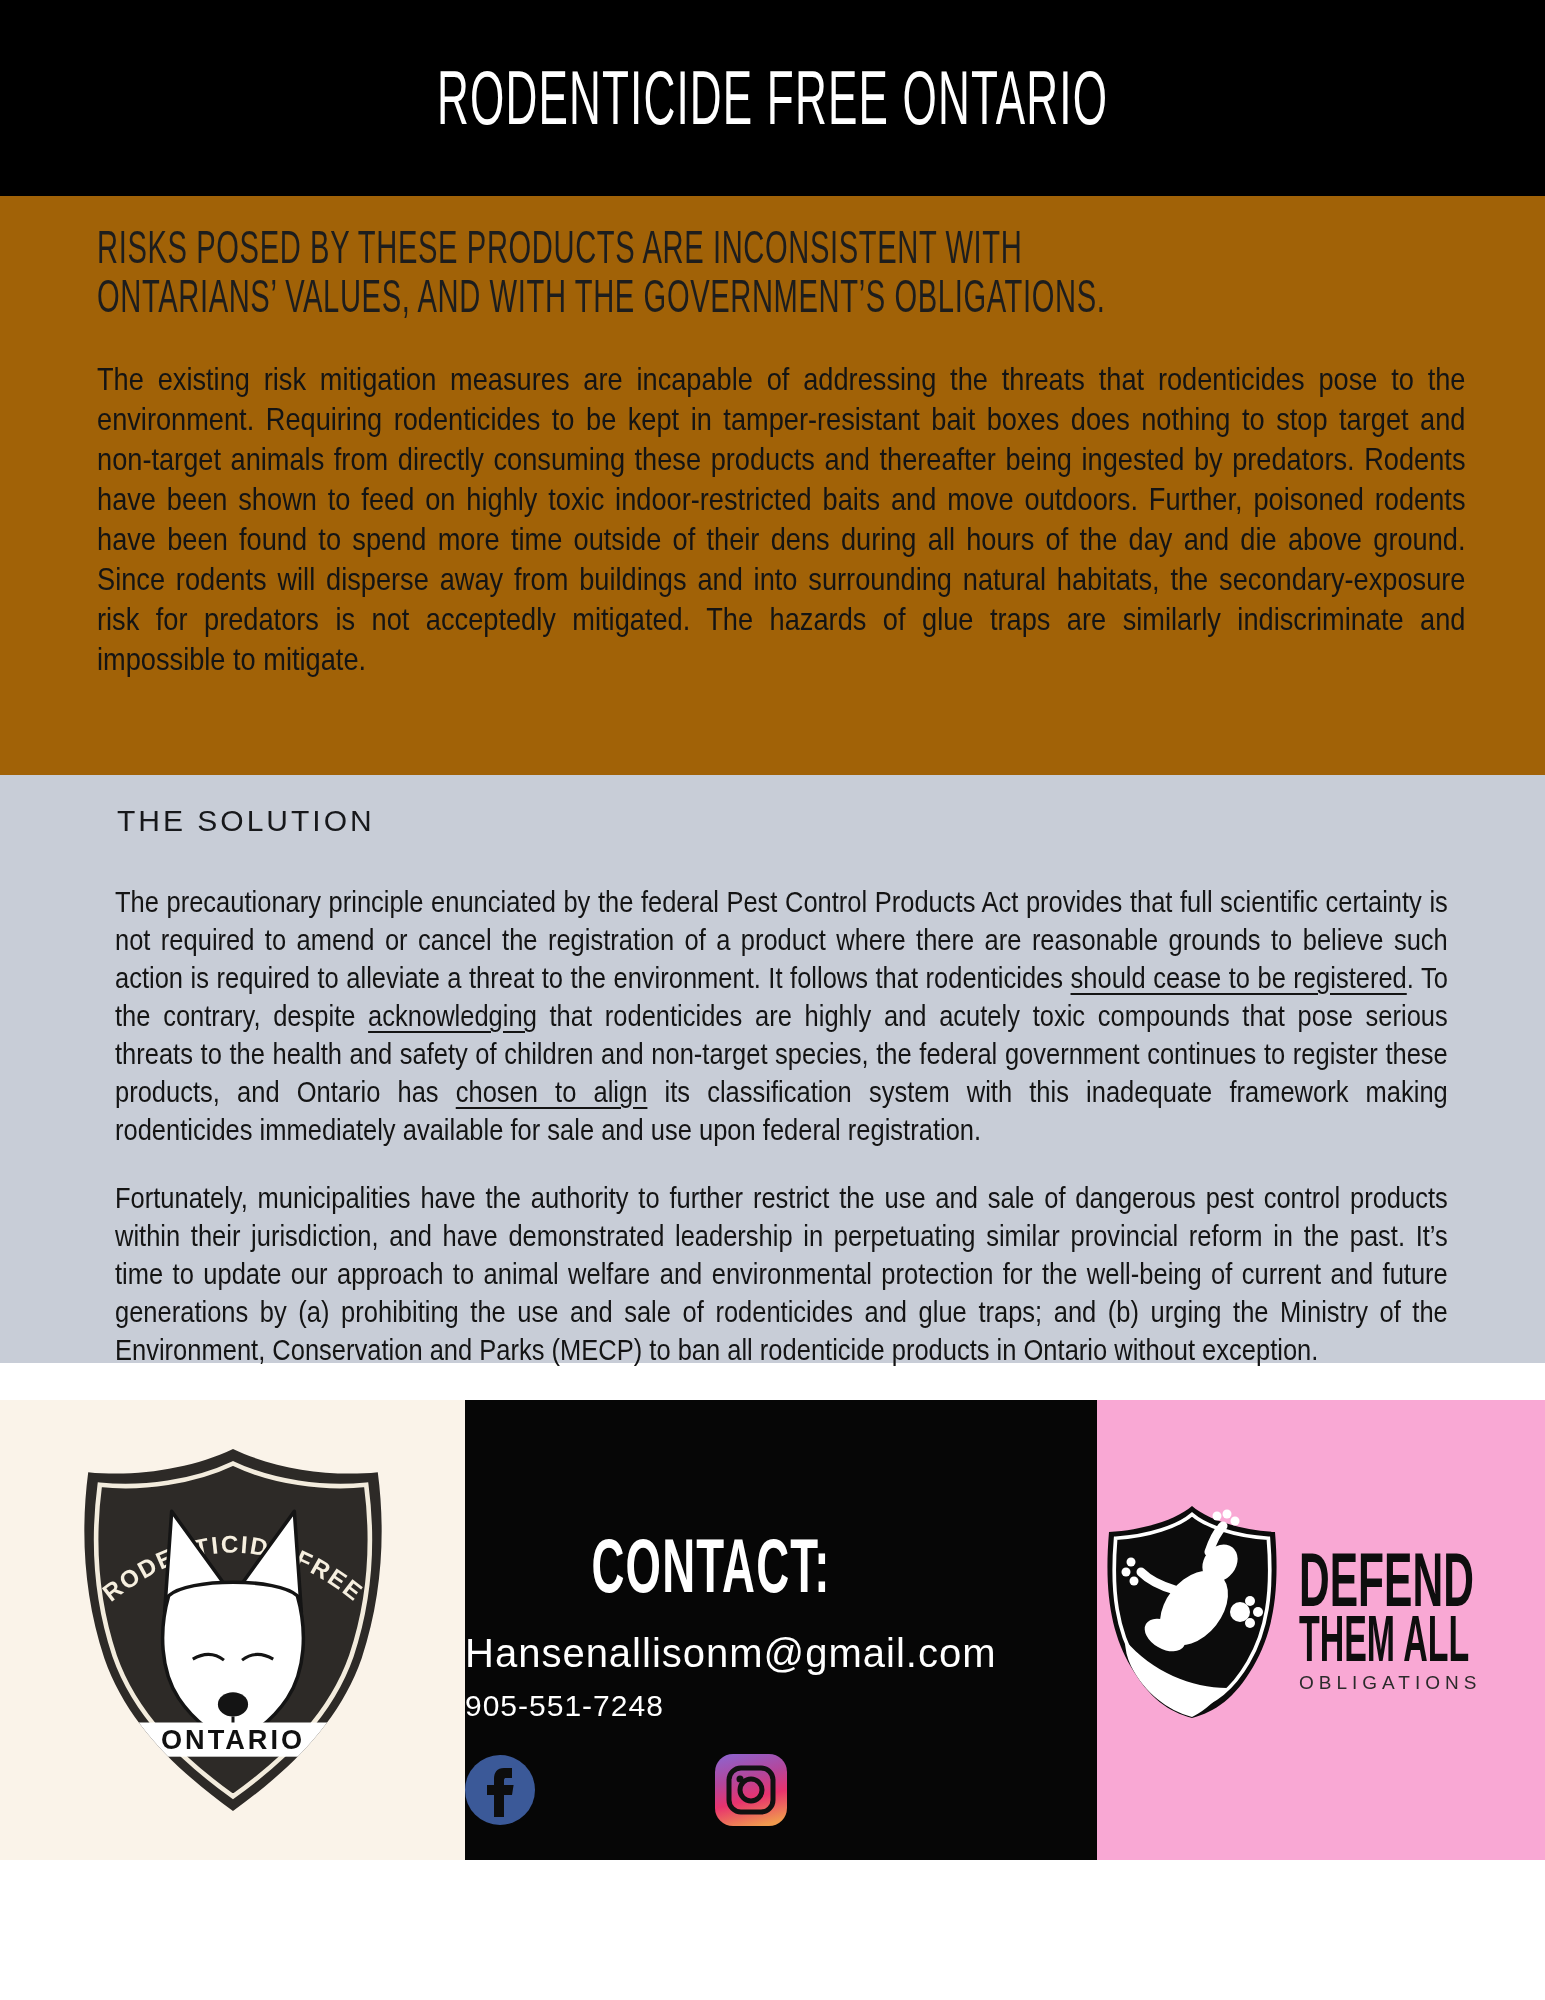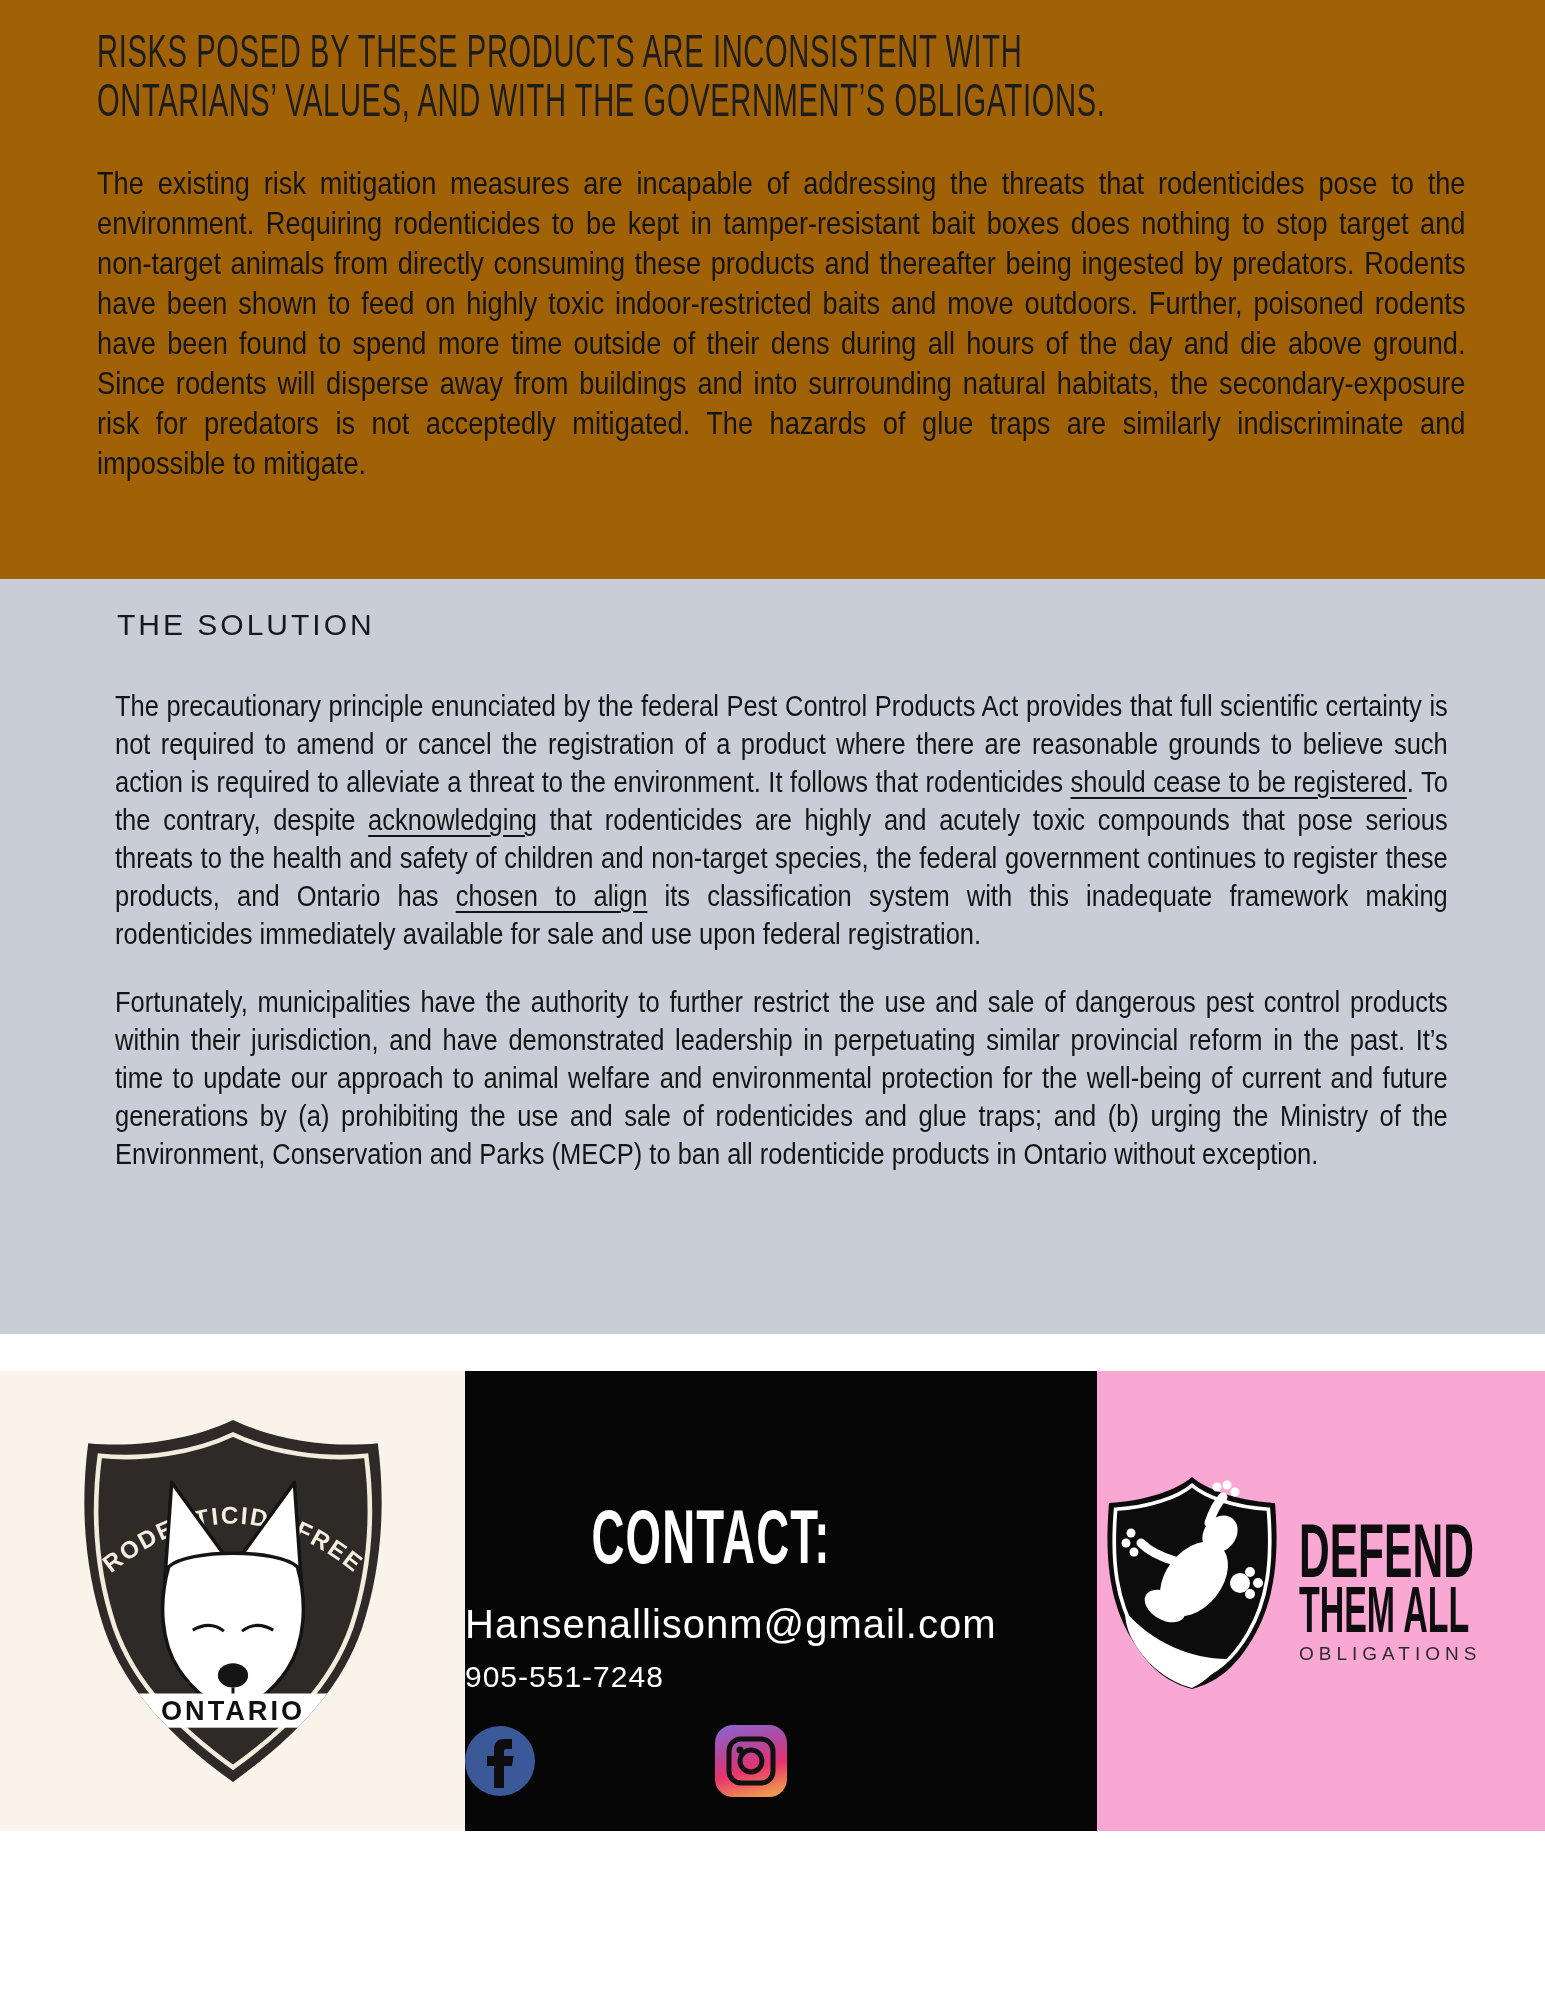--- a/index.html
+++ b/index.html
@@ -13,21 +13,21 @@
 
   
   .intro{height:579px;box-sizing:border-box;padding:26px 0 0 97px;background:#a16207;}
   .risks-heading{margin:0;font-weight:400;color:#1d1d1d;}
   .rh-line{display:block;font-size:47px;line-height:49px;letter-spacing:1px;
            transform:scaleX(0.62);transform-origin:0 0;white-space:nowrap;}
   .body-para{color:#141414;text-align:justify;transform:scaleX(0.85);transform-origin:0 0;}
   .intro-para{width:1610px;margin:39px 0 0 0;font-size:32px;line-height:40px;}
 
   
-  .solution{height:755px;box-sizing:border-box;background:#c8cdd7;padding:14px 0 6px 115px;}
+  .solution{height:588px;box-sizing:border-box;background:#c8cdd7;padding:14px 0 6px 115px;}
   .sol-heading{margin:14px 0 0 2px;font-size:30px;line-height:36px;font-weight:400;
                letter-spacing:3px;color:#17181b;}
   .sol-para{width:1568px;font-size:30px;line-height:38px;}
   .sol-para-1{margin:44px 0 0 0;}
   .sol-para-2{margin:30px 0 0 0;}
   .u{text-decoration:underline;text-underline-offset:5px;text-decoration-thickness:2px;}
 
   .strip{height:37px;background:#ffffff;}
 
   
@@ -53,20 +53,23 @@
           transform:scaleX(0.56);transform-origin:0 50%;white-space:nowrap;}
   .dta-l2{font-size:64px;line-height:54px;font-weight:700;color:#0e0e0e;
           transform:scaleX(0.53);transform-origin:0 50%;white-space:nowrap;}
   .dta-l3{font-size:19px;letter-spacing:5px;color:#2b2b2b;margin-top:6px;white-space:nowrap;}
 </style>
 </head>
 <body>
 
 <div class="page">
 
+  <header class="top-banner">
+    <div class="top-title">RODENTICIDE FREE ONTARIO</div>
+  </header>
 
   <section class="intro">
     <h2 class="risks-heading">
         <span class="rh-line">RISKS POSED BY THESE PRODUCTS ARE INCONSISTENT WITH</span>
         <span class="rh-line">ONTARIANS’ VALUES, AND WITH THE GOVERNMENT’S OBLIGATIONS.</span>
       </h2>
     <p class="body-para intro-para">The existing risk mitigation measures are incapable of addressing the threats that rodenticides pose to the environment. Requiring rodenticides to be kept in tamper-resistant bait boxes does nothing to stop target and non-target animals from directly consuming these products and thereafter being ingested by predators. Rodents have been shown to feed on highly toxic indoor-restricted baits and move outdoors. Further, poisoned rodents have been found to spend more time outside of their dens during all hours of the day and die above ground. Since rodents will disperse away from buildings and into surrounding natural habitats, the secondary-exposure risk for predators is not acceptedly mitigated. The hazards of glue traps are similarly indiscriminate and impossible to mitigate.</p>
   </section>
 
   <section class="solution">

